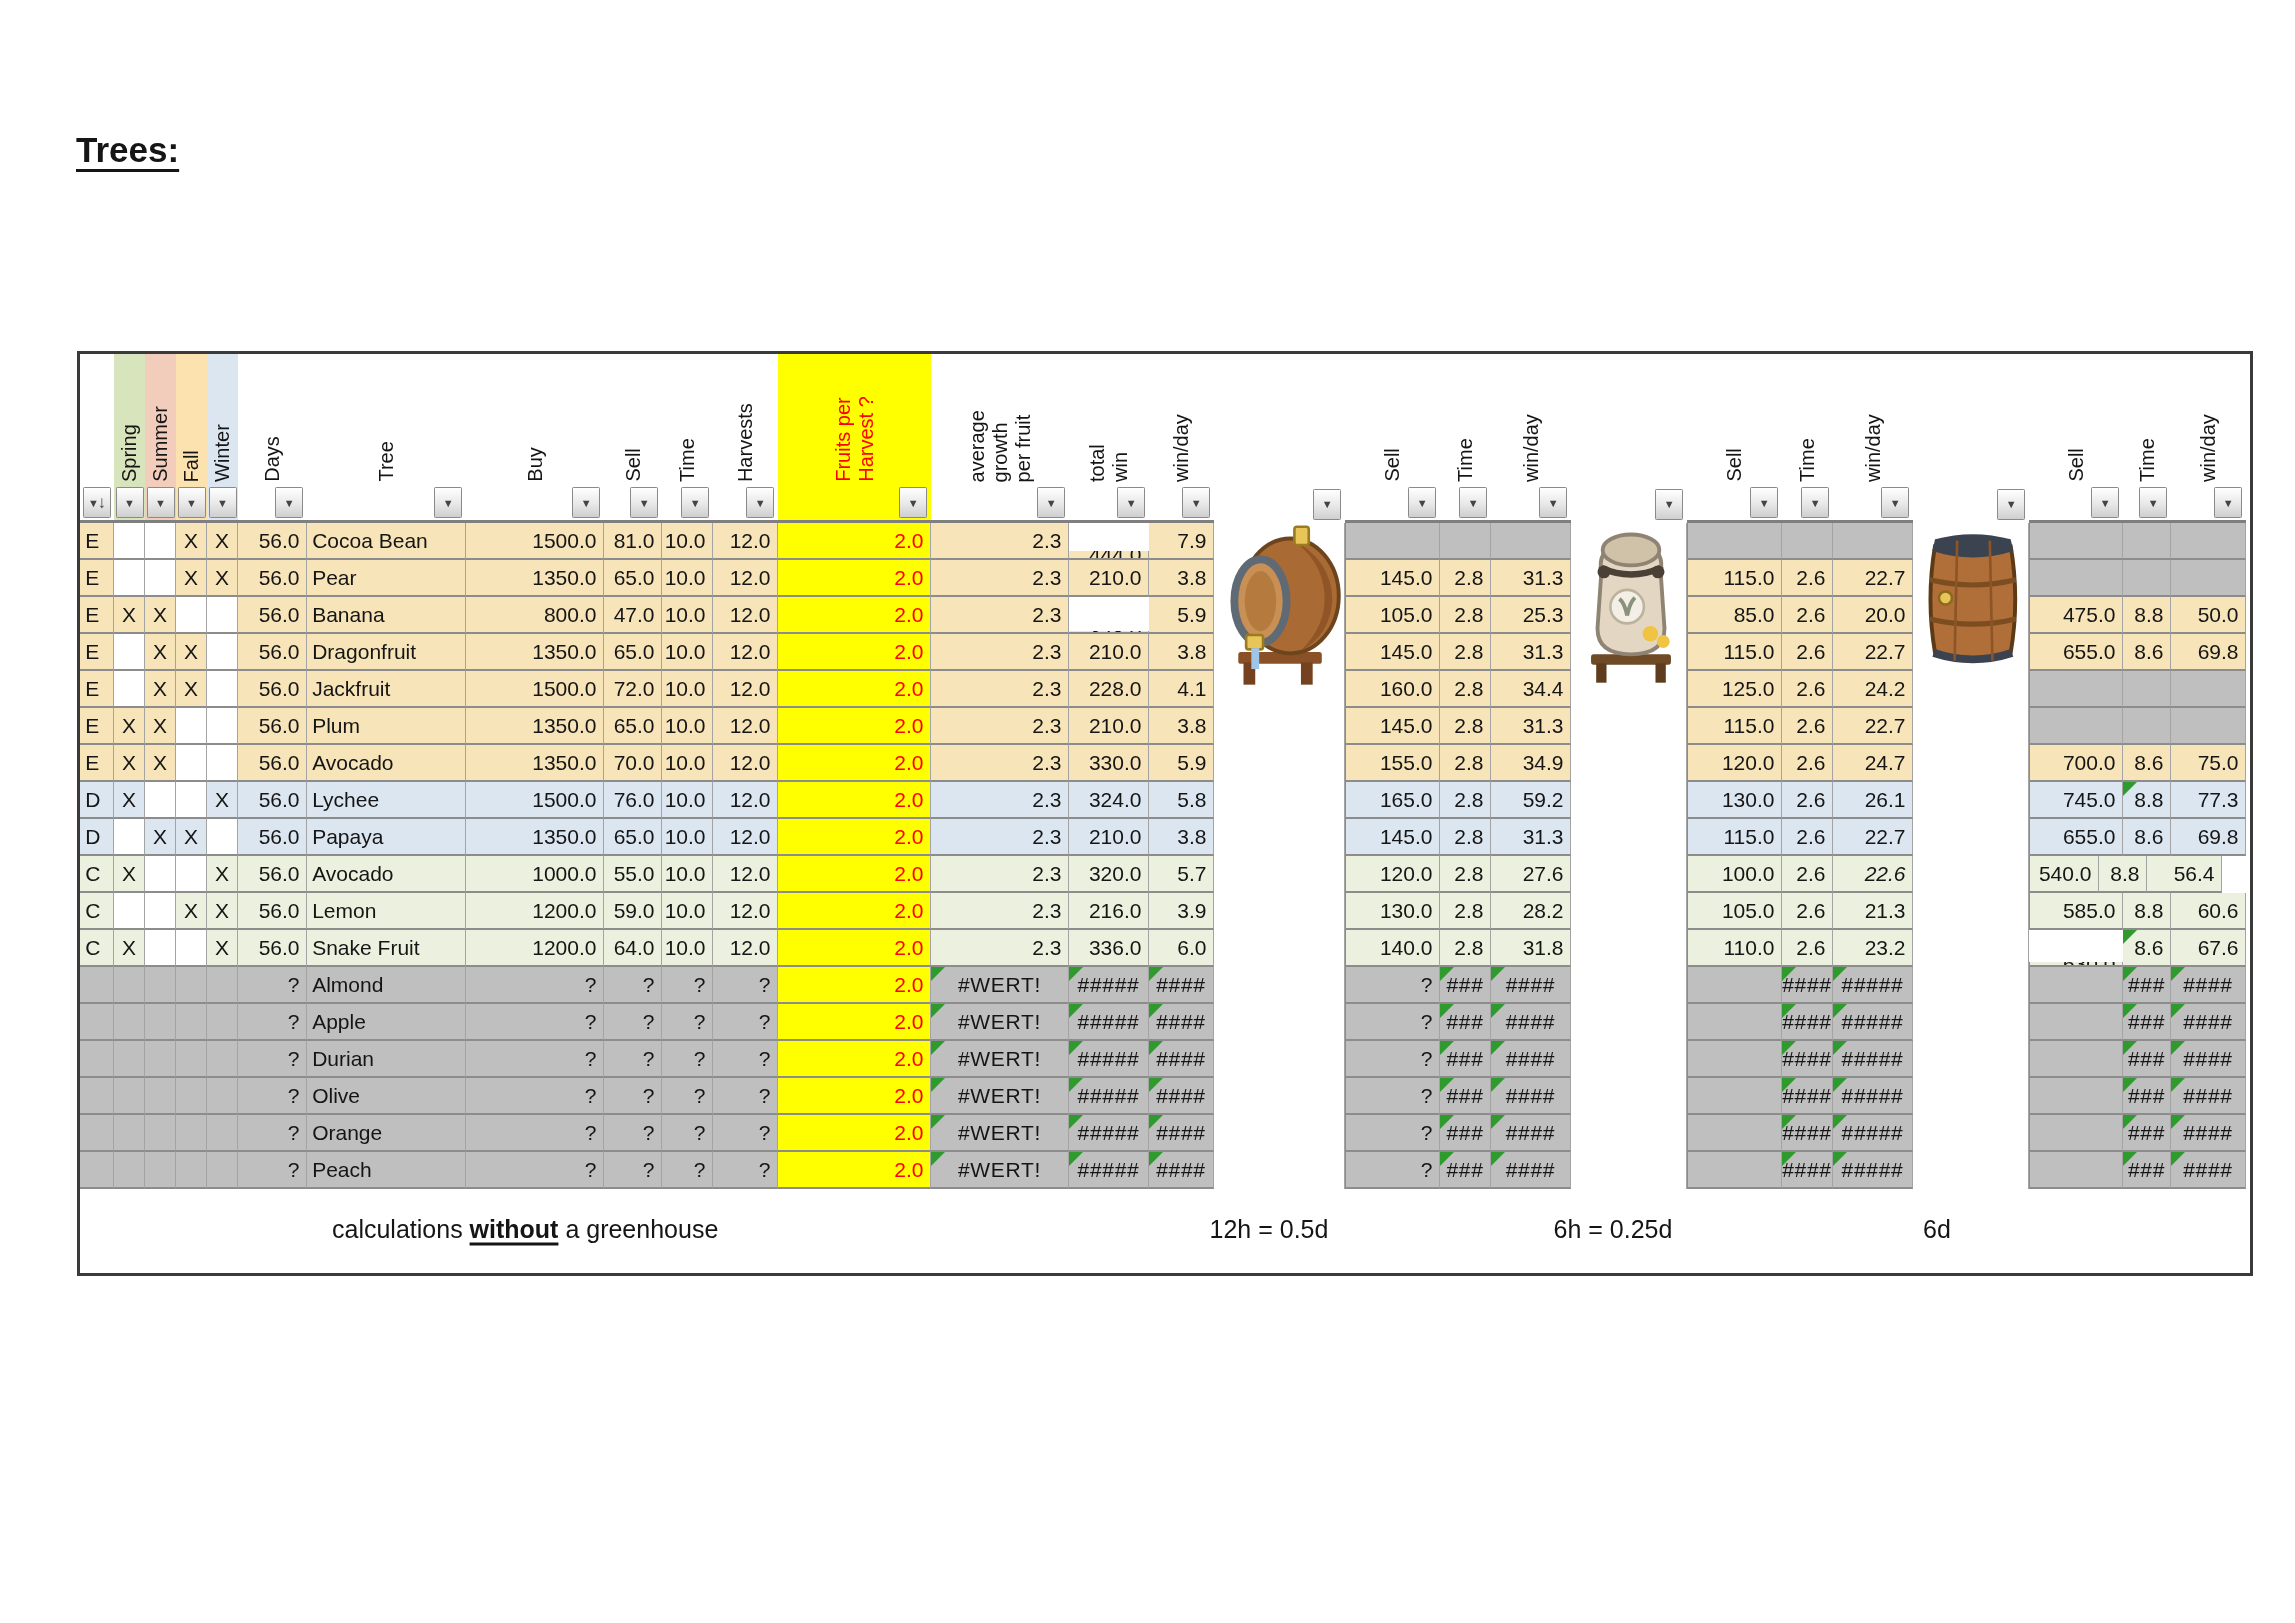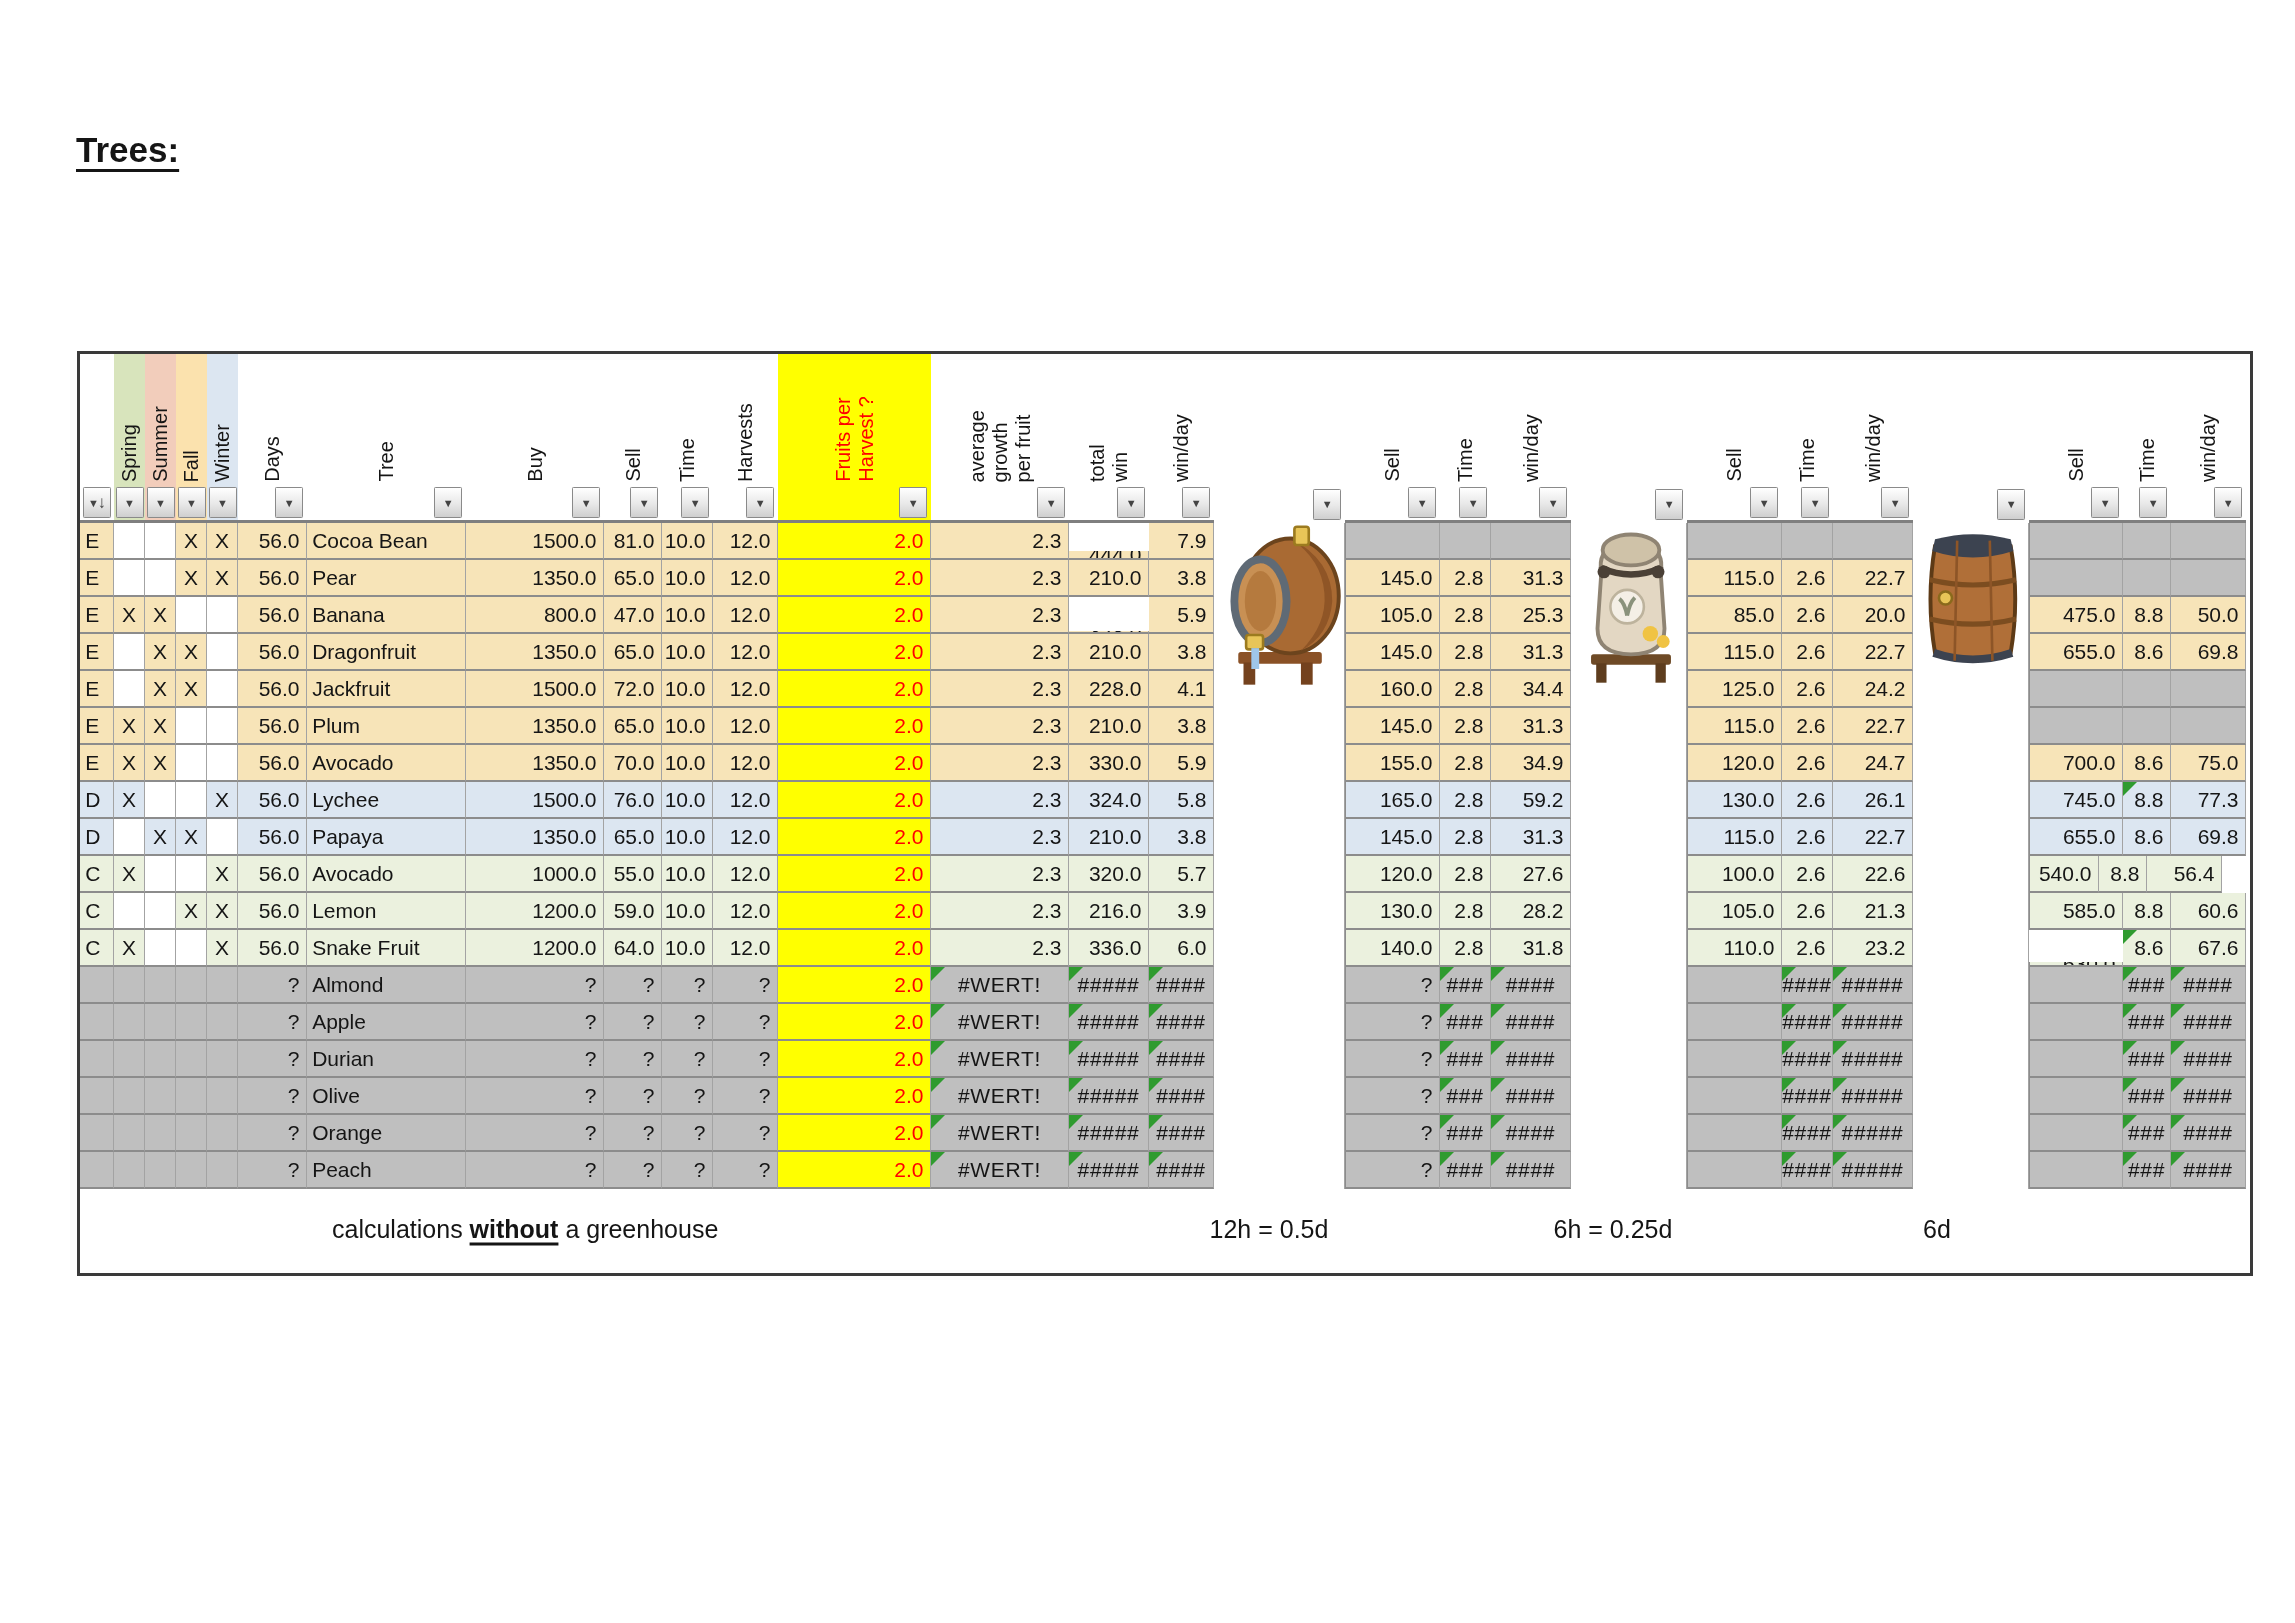--- a/index.html
+++ b/index.html
@@ -499,21 +499,21 @@
       <div class="cell green" style="width: 138px;">2.3</div>
       <div class="cell green" style="width: 80px;">320.0</div>
       <div class="cell green" style="width: 65px;">5.7</div>
       <div class="cell iconcell" style="width: 131px;"></div>
       <div class="cell green bl" style="width: 95px;">120.0</div>
       <div class="cell green" style="width: 51px;">2.8</div>
       <div class="cell green" style="width: 80px;">27.6</div>
       <div class="cell iconcell" style="width: 116px;"></div>
       <div class="cell green bl" style="width: 95px;">100.0</div>
       <div class="cell green" style="width: 51px;">2.6</div>
-      <div class="cell green" style="width: 80px;">22.6</div>
+      <div class="cell green" style="width: 80px; font-style: italic;">22.6</div>
       <div class="cell iconcell" style="width: 116px;"></div>
       <div class="cell green bl" style="width: 70px;">540.0</div>
       <div class="cell green" style="width: 48px;">8.8</div>
       <div class="cell green" style="width: 75px;">56.4</div>
     </div>
     <div class="trow drow">
       <div class="cell green left" style="width: 34px;">C</div>
       <div class="cell white ctr" style="width: 31px;"></div>
       <div class="cell white ctr" style="width: 31px;"></div>
       <div class="cell green ctr" style="width: 31px;">X</div>

